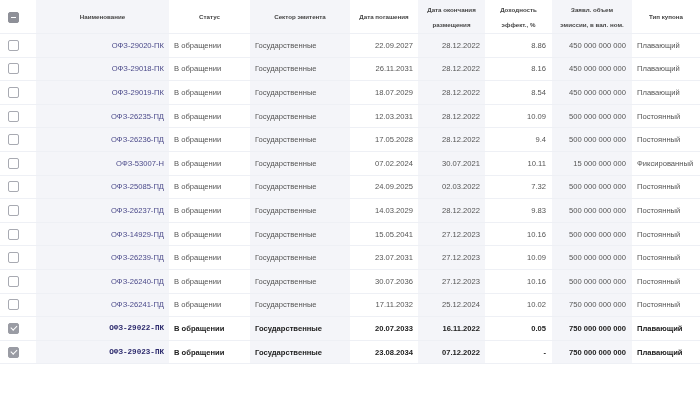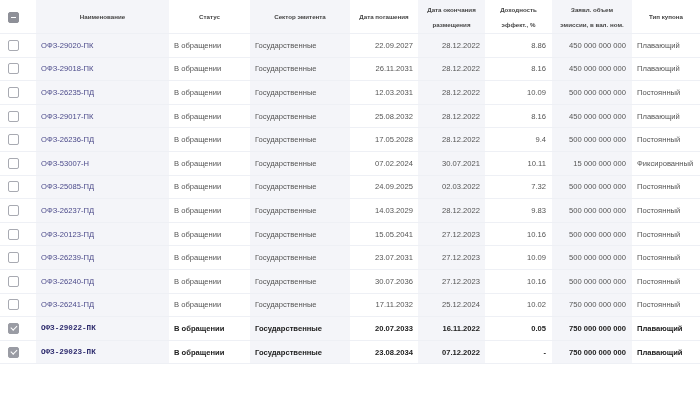--- a/index.html
+++ b/index.html
@@ -11,21 +11,21 @@
   col.c3{width:100px}
   col.c4{width:68px}
   col.c5{width:67px}
   col.c6{width:67px}
   col.c7{width:80px}
   col.c8{width:68px}
   th,td{padding:0 5px;font-size:7.6px;white-space:nowrap;overflow:hidden;border-bottom:1px solid #eef0f5;}
   th{height:33px;font-weight:bold;font-size:6.2px;color:#444;text-align:center;line-height:15px;white-space:normal;}
   td{height:22.6px;color:#555;}
   .shade{background:#f4f5f9;}
-  td.name{color:#4b4a8a;}
+  td.name{color:#4b4a8a;text-align:right;}
   td.num{text-align:right;padding-right:6px;}
   td.ctr{text-align:right;}
   tr.sel td{font-weight:bold;color:#222;}
   tr.sel td.name{color:#2e2c6e;font-family:Liberation Mono, monospace;}
   .cb{display:inline-block;width:9px;height:9px;border:1px solid #a8aab2;border-radius:2px;background:#fff;vertical-align:middle;position:relative;}
   .cb.on{background:#9a9ca4;border-color:#9a9ca4;}
   .cb.on::after{content:"";position:absolute;left:2.5px;top:0.5px;width:2.5px;height:5px;border:solid #fff;border-width:0 1.3px 1.3px 0;transform:rotate(45deg);}
   .cb.ind{background:#8e9098;border-color:#8e9098;}
   .cb.ind::after{content:"";position:absolute;left:2px;top:4px;width:5px;height:1.3px;background:#fff;}
   td.chk,th.chk{padding:0 0 0 8px;text-align:left;}
@@ -76,44 +76,44 @@
     <td class="shade name">ОФЗ-29018-ПК</td>
     <td>В обращении</td>
     <td class="shade">Государственные</td>
     <td class="ctr">26.11.2031</td>
     <td class="shade ctr">28.12.2022</td>
     <td class="num">8.16</td>
     <td class="shade num">450 000 000 000</td>
     <td>Плавающий</td>
   </tr>
 
+  <tr>
+    <td class="chk"><span class="cb"></span></td>
+    <td class="shade name">ОФЗ-29019-ПК</td>
+    <td>В обращении</td>
+    <td class="shade">Государственные</td>
+    <td class="ctr">18.07.2029</td>
+    <td class="shade ctr">28.12.2022</td>
+    <td class="num">8.54</td>
+    <td class="shade num">450 000 000 000</td>
+    <td>Плавающий</td>
+  </tr>
 
   <tr>
     <td class="chk"><span class="cb"></span></td>
     <td class="shade name">ОФЗ-26235-ПД</td>
     <td>В обращении</td>
     <td class="shade">Государственные</td>
     <td class="ctr">12.03.2031</td>
     <td class="shade ctr">28.12.2022</td>
     <td class="num">10.09</td>
     <td class="shade num">500 000 000 000</td>
     <td>Постоянный</td>
   </tr>
 
-  <tr>
-    <td class="chk"><span class="cb"></span></td>
-    <td class="shade name">ОФЗ-29017-ПК</td>
-    <td>В обращении</td>
-    <td class="shade">Государственные</td>
-    <td class="ctr">25.08.2032</td>
-    <td class="shade ctr">28.12.2022</td>
-    <td class="num">8.16</td>
-    <td class="shade num">450 000 000 000</td>
-    <td>Плавающий</td>
-  </tr>
 
   <tr>
     <td class="chk"><span class="cb"></span></td>
     <td class="shade name">ОФЗ-26236-ПД</td>
     <td>В обращении</td>
     <td class="shade">Государственные</td>
     <td class="ctr">17.05.2028</td>
     <td class="shade ctr">28.12.2022</td>
     <td class="num">9.4</td>
     <td class="shade num">500 000 000 000</td>
@@ -151,21 +151,21 @@
     <td class="shade">Государственные</td>
     <td class="ctr">14.03.2029</td>
     <td class="shade ctr">28.12.2022</td>
     <td class="num">9.83</td>
     <td class="shade num">500 000 000 000</td>
     <td>Постоянный</td>
   </tr>
 
   <tr>
     <td class="chk"><span class="cb"></span></td>
-    <td class="shade name">ОФЗ-20123-ПД</td>
+    <td class="shade name">ОФЗ-14929-ПД</td>
     <td>В обращении</td>
     <td class="shade">Государственные</td>
     <td class="ctr">15.05.2041</td>
     <td class="shade ctr">27.12.2023</td>
     <td class="num">10.16</td>
     <td class="shade num">500 000 000 000</td>
     <td>Постоянный</td>
   </tr>
 
   <tr>

